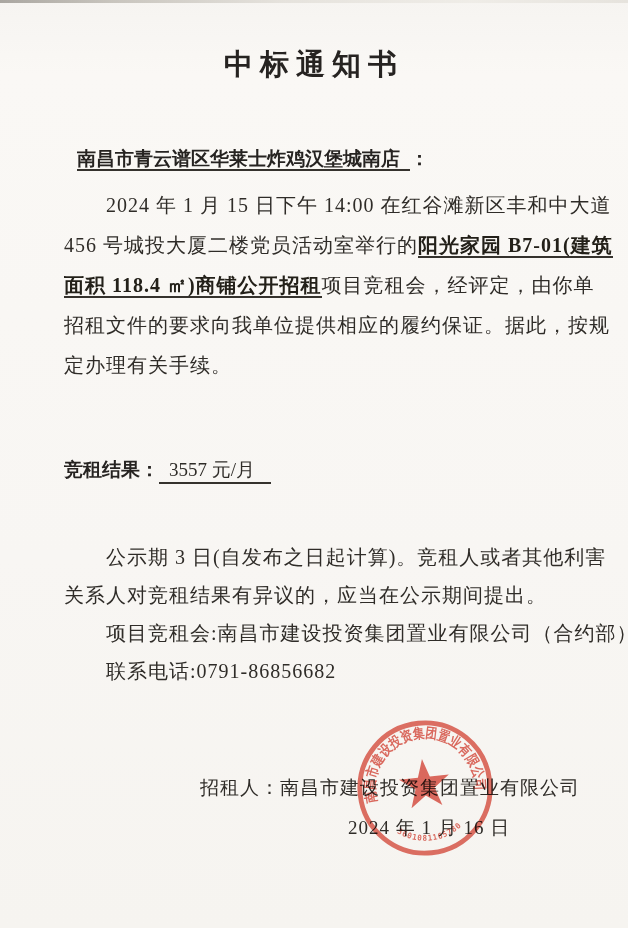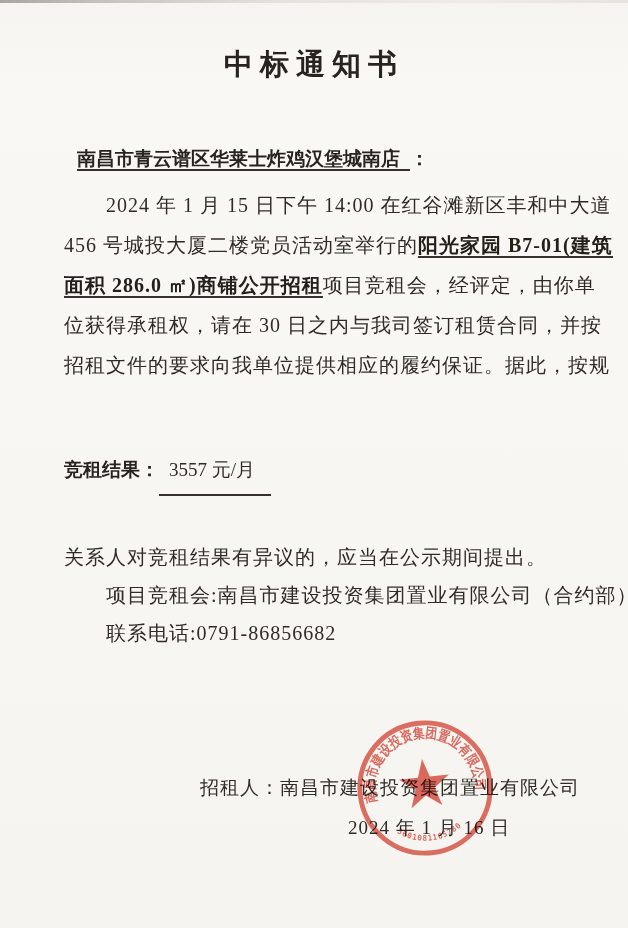--- a/index.html
+++ b/index.html
@@ -52,21 +52,21 @@
     margin-top: 24px;
   }
   .result-line {
     position: absolute; top: 450px; left: 64px;
     height: 40px; line-height: 40px;
     font-size: 19px; white-space: nowrap;
   }
   .result-label { font-weight: 700; color: #262321; }
   .result-value {
     border-bottom: 2px solid #35322d;
-    padding: 0 16px 14px 10px;
+    padding: 0 16px 2px 10px;
     white-space: pre;
   }
   .sig-lessor {
     position: absolute; top: 770px; left: 200px;
     height: 36px; line-height: 36px;
     font-size: 19px; letter-spacing: 1px; white-space: nowrap;
   }
   .sig-date {
     position: absolute; top: 810px; left: 348px;
     height: 36px; line-height: 36px;
@@ -88,28 +88,29 @@
 <div class="page">
   <div class="scan-edge"></div>
 
   <div class="doc-title">中标通知书</div>
 
   <div class="addressee"><span class="name">南昌市青云谱区华莱士炸鸡汉堡城南店</span><span>：</span></div>
 
   <div class="para para1">
     <div class="line indent">2024 年 1 月 15 日下午 14:00 在红谷滩新区丰和中大道</div>
     <div class="line"><span>456 号城投大厦二楼党员活动室举行的</span><span class="seg-bold-underline">阳光家园 B7-01(建筑</span></div>
-    <div class="line"><span class="seg-bold-underline">面积 286.0 ㎡)商铺公开招租</span><span>项目竞租会，经评定，由你单</span></div>
-    <div class="line">位获得承租权，请在 30 日之内与我司签订租赁合同，并按</div>
+    <div class="line"><span class="seg-bold-underline">面积 118.4 ㎡)商铺公开招租</span><span>项目竞租会，经评定，由你单</span></div>
     <div class="line">招租文件的要求向我单位提供相应的履约保证。据此，按规</div>
+    <div class="line">定办理有关手续。</div>
   </div>
 
   <div class="result-line"><span class="result-label">竞租结果：</span><span class="result-value">3557 元/月</span></div>
 
   <div class="para para2">
+    <div class="line indent">公示期 3 日(自发布之日起计算)。竞租人或者其他利害</div>
     <div class="line">关系人对竞租结果有异议的，应当在公示期间提出。</div>
     <div class="line indent">项目竞租会:南昌市建设投资集团置业有限公司（合约部）</div>
     <div class="line indent">联系电话:0791-86856682</div>
   </div>
 
   <div class="sig-lessor">招租人：南昌市建设投资集团置业有限公司</div>
   <div class="sig-date">2024 年 1 月 16 日</div>
 
   <div class="seal">
     <svg viewBox="0 0 200 200">

